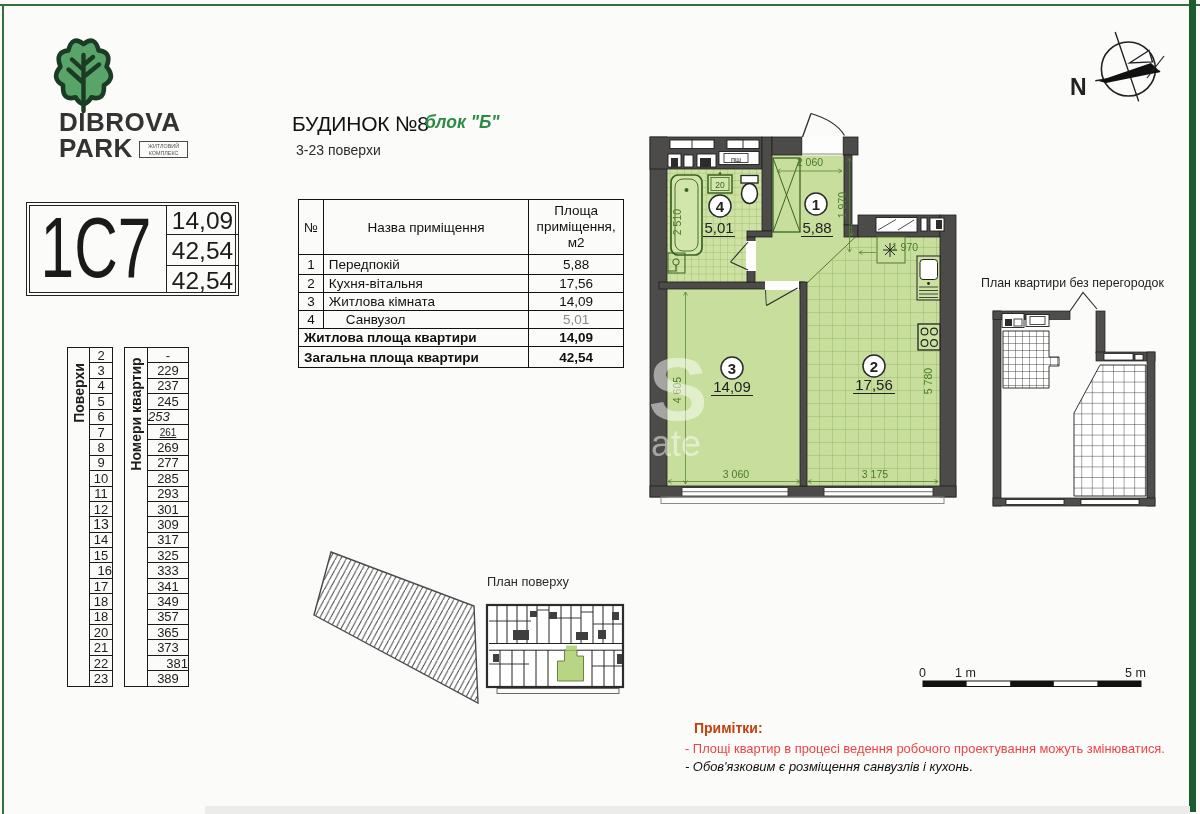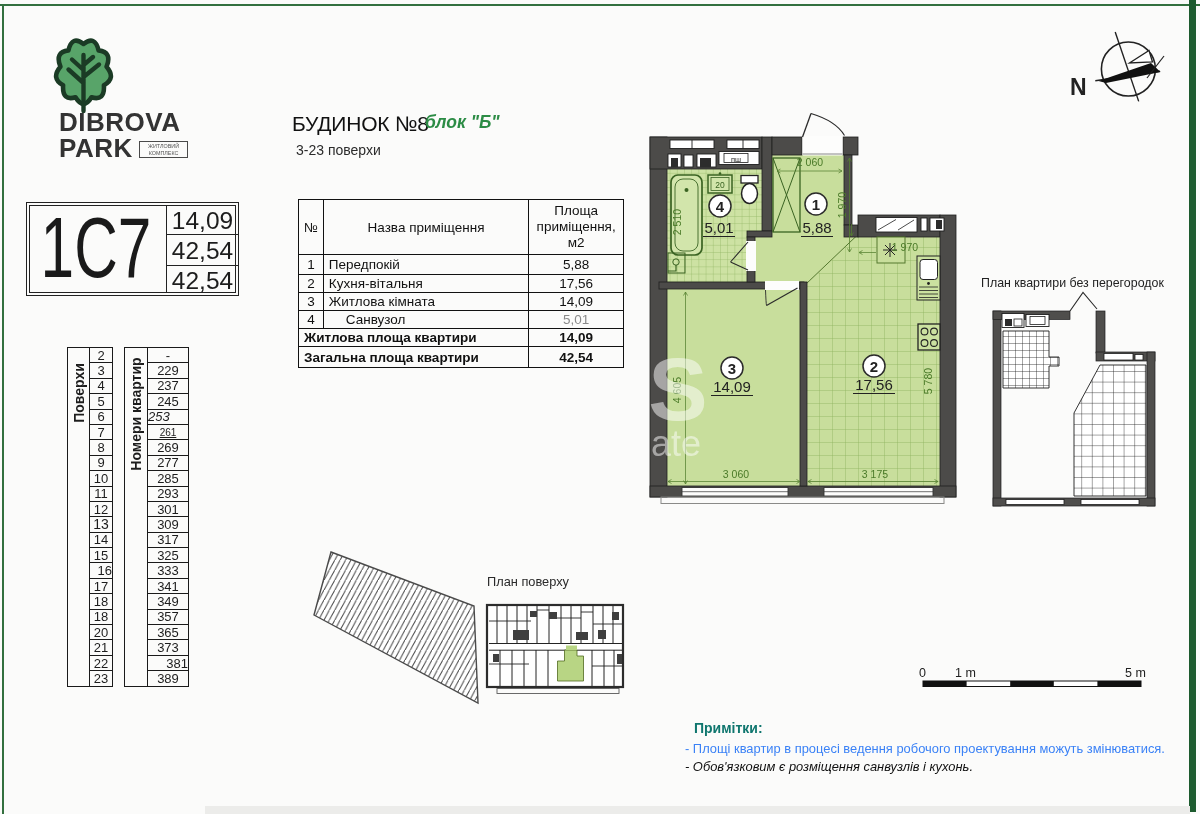--- a/index.html
+++ b/index.html
@@ -585,17 +585,17 @@
   <text x="919" y="677" font-size="12.5" fill="#222">0</text>
   <text x="955" y="677" font-size="12.5" fill="#222">1 m</text>
   <text x="1125" y="677" font-size="12.5" fill="#222">5 m</text>
   <rect x="923" y="681" width="218" height="5.5" fill="#fff" stroke="#111" stroke-width="1"></rect>
   <rect x="923" y="681" width="43.6" height="5.5" fill="#111"></rect>
   <rect x="1010.2" y="681" width="43.6" height="5.5" fill="#111"></rect>
   <rect x="1097.4" y="681" width="43.6" height="5.5" fill="#111"></rect>
 </svg>
 </div>
 
-<div class="abs" style="left:694px;top:720px;font-size:14px;font-weight:bold;color:#0f766e;">Примітки:</div>
-
-<div class="abs" style="left:685px;top:741px;font-size:12.9px;color:#3b82f6;">- Площі квартир в процесі ведення робочого проектування можуть змінюватися.</div>
+<div class="abs" style="left:694px;top:720px;font-size:14px;font-weight:bold;color:#c2410c;">Примітки:</div>
+
+<div class="abs" style="left:685px;top:741px;font-size:12.9px;color:#ef4444;">- Площі квартир в процесі ведення робочого проектування можуть змінюватися.</div>
 
 <div class="abs" style="left:685px;top:759px;font-size:12.9px;color:#111;font-style:italic;">- Обов'язковим є розміщення санвузлів і кухонь.</div>
 
 </body></html>

